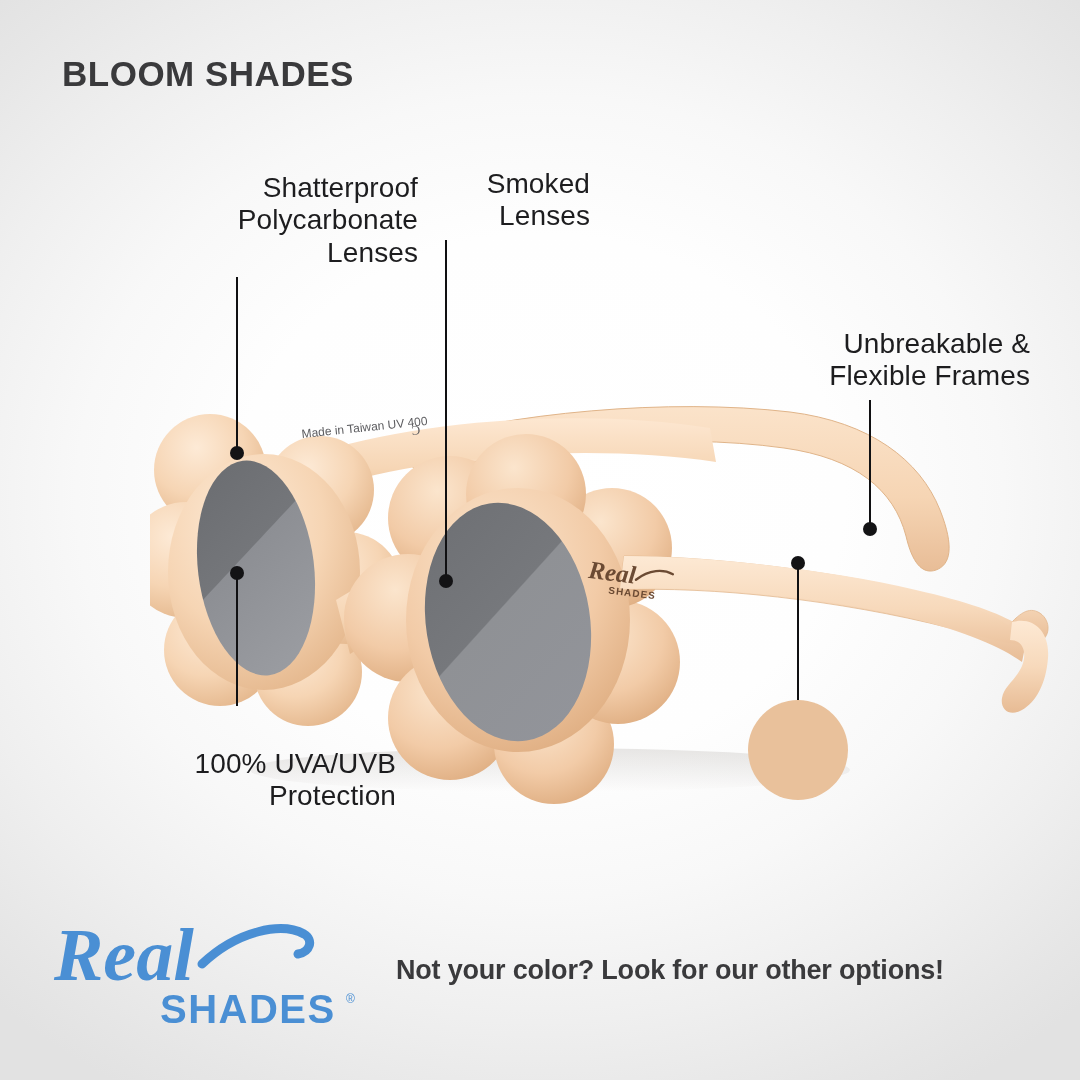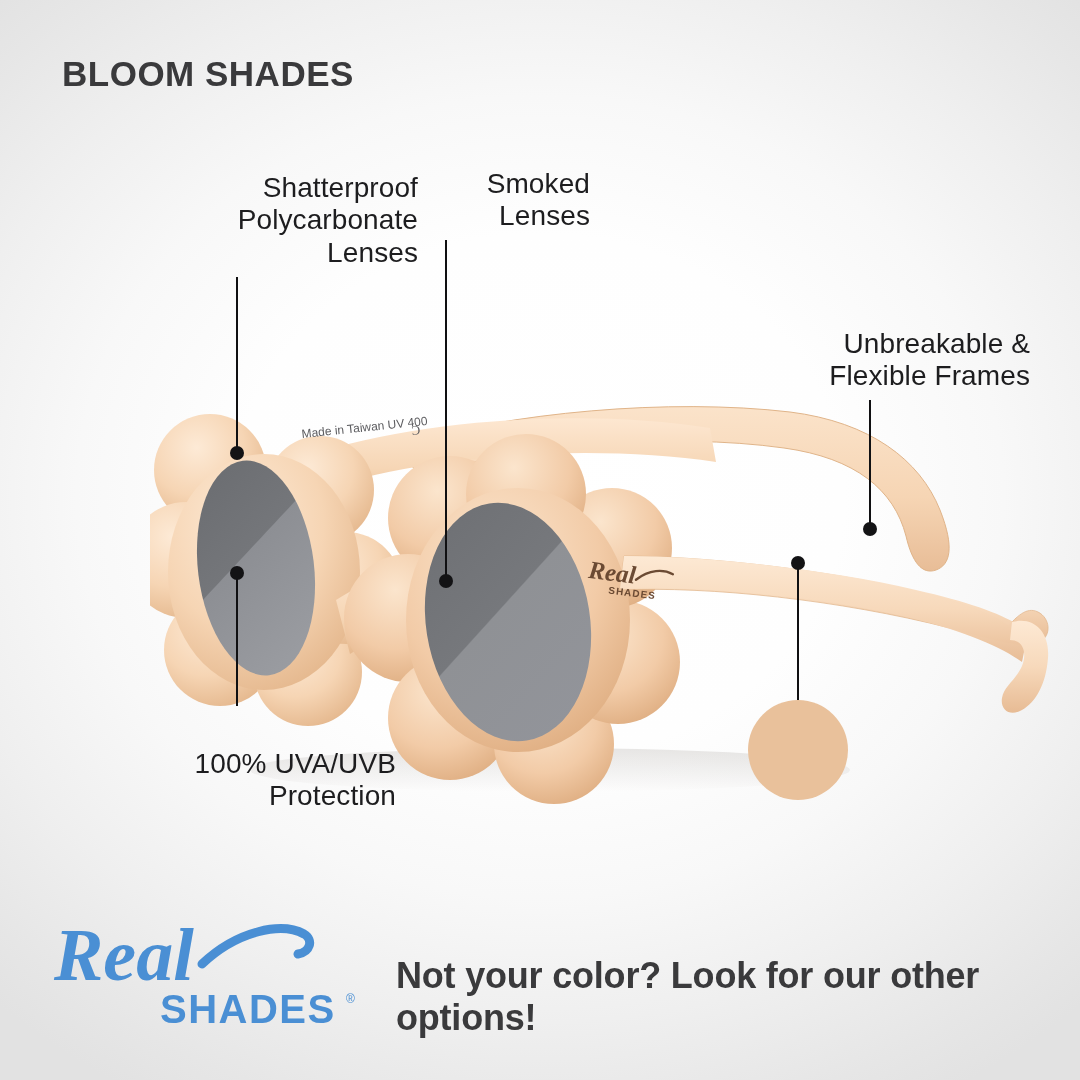--- a/index.html
+++ b/index.html
@@ -37,21 +37,21 @@
   .ldot{position:absolute;background:#131315;border-radius:50%;}
   
   #product{position:absolute;left:150px;top:350px;width:900px;height:460px;}
   
   #swatch{
     position:absolute;left:748px;top:700px;width:100px;height:100px;border-radius:50%;
   }
   
   #tagline{
     position:absolute;left:396px;top:955px;
-    font-size:36px;font-weight:bold;color:#3a3a3c;letter-spacing:-.2px;
+    font-size:27px;font-weight:bold;color:#3a3a3c;letter-spacing:-.2px;
   }
   #logo{position:absolute;left:52px;top:908px;width:310px;height:130px;}
 </style>
 </head>
 <body>
 
 <div id="stage">
 
   <div id="title">BLOOM SHADES</div>
 

